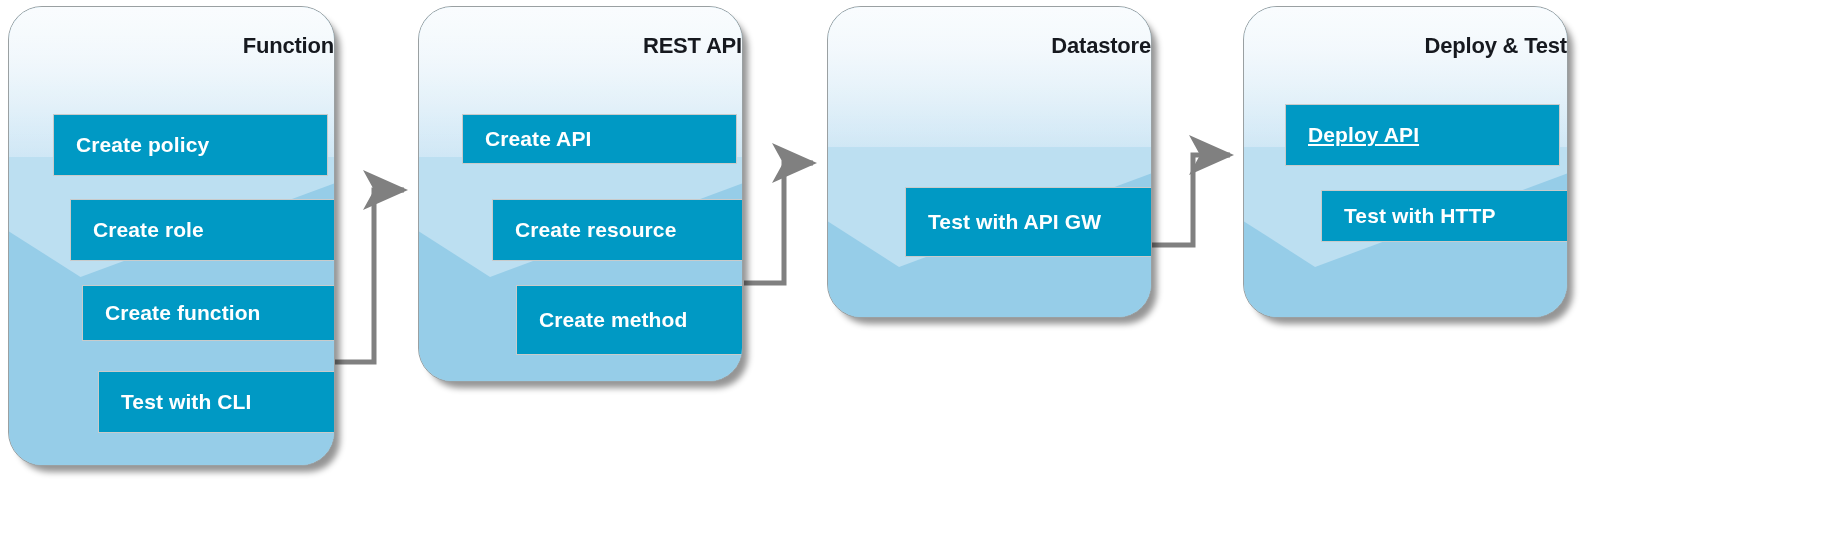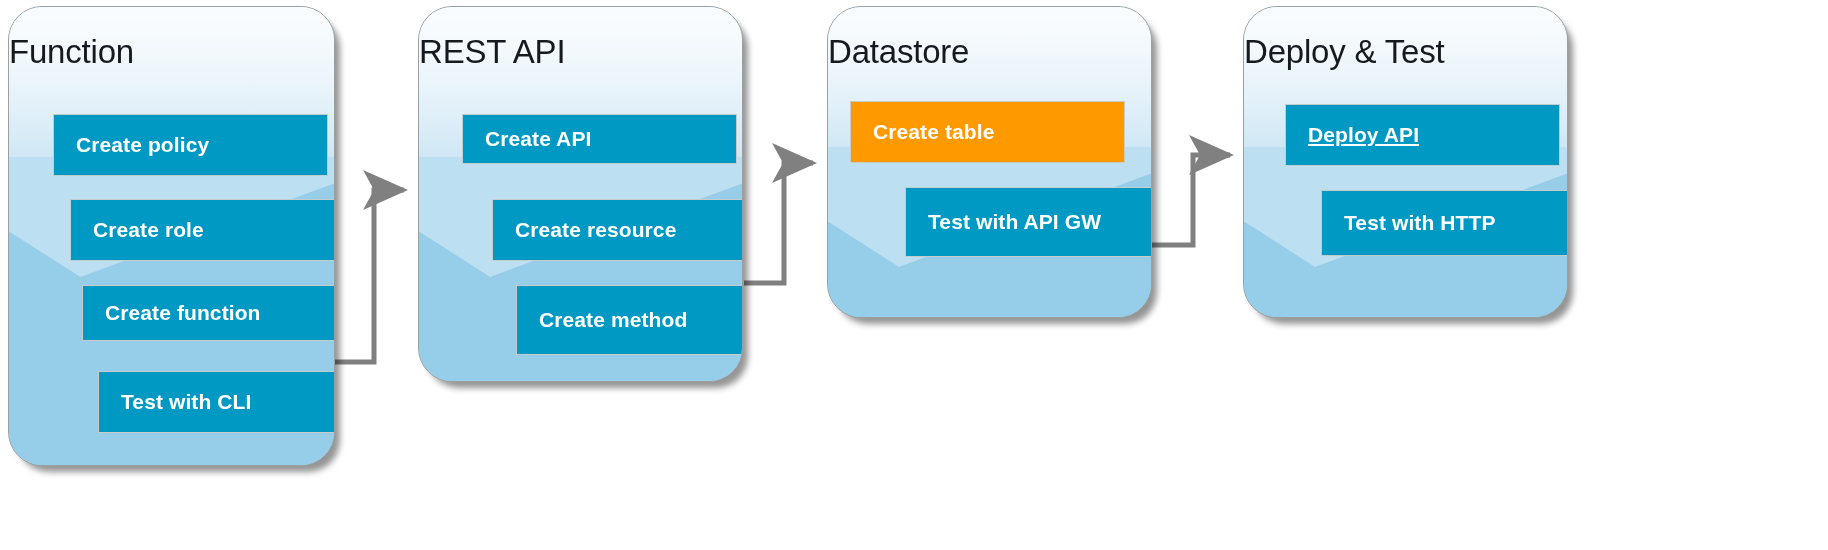--- a/index.html
+++ b/index.html
@@ -48,23 +48,23 @@
   .panel .sheen {
     position: absolute; left: 0; right: 0; top: 0; height: 46%;
     background: linear-gradient(180deg, rgba(255,255,255,0.55), rgba(255,255,255,0.0));
     pointer-events: none;
   }
   .panel .inner { position: absolute; inset: 0; }
 
   .panel-title {
     position: absolute;
     left: 0; right: 0;
-    text-align: left;
-    font-size: 33px;
-    font-weight: normal;
+    text-align: right;
+    font-size: 22px;
+    font-weight: bold;
     color: #16191f;
     letter-spacing: -0.2px;
     white-space: nowrap;
     z-index: 3;
   }
 
   
   .step {
     position: absolute;
     display: flex;
@@ -145,38 +145,35 @@
 
   <div class="panel" id="panel-datastore" style="left:827px; top:6px; width:325px; height:312px;">
     <div class="inner">
       <div class="wash-top" style="height:175px;"></div>
       <div class="wash-bottom" style="height:158px;"></div>
       <div class="wave" style="top:140px;"></div>
       <div class="sheen" style="height:145px;"></div>
     </div>
     <div class="panel-title" style="top:26px;">Datastore</div>
 
-    <div class="step orange" style="left:22px; top:94px; width:275px; height:62px;">
-      <span>Create table</span>
-    </div>
     <div class="step blue" style="left:56px;  top:180px; width:275px; height:70px;">
       <span>Test with API GW</span>
     </div>
   </div>
 
   <div class="panel" id="panel-deploy-and-test" style="left:1243px; top:6px; width:325px; height:312px;">
     <div class="inner">
       <div class="wash-top" style="height:175px;"></div>
       <div class="wash-bottom" style="height:158px;"></div>
       <div class="wave" style="top:140px;"></div>
       <div class="sheen" style="height:145px;"></div>
     </div>
     <div class="panel-title" style="top:26px;">Deploy &amp; Test</div>
 
     <div class="step blue" style="left:20px; top:97px; width:275px; height:62px;text-decoration:underline;">
       <span>Deploy API</span>
     </div>
-    <div class="step blue" style="left:56px; top:183px; width:275px; height:66px;">
+    <div class="step blue" style="left:56px; top:183px; width:275px; height:52px;">
       <span>Test with HTTP</span>
     </div>
   </div>
 
 </div>
 
 </body></html>

